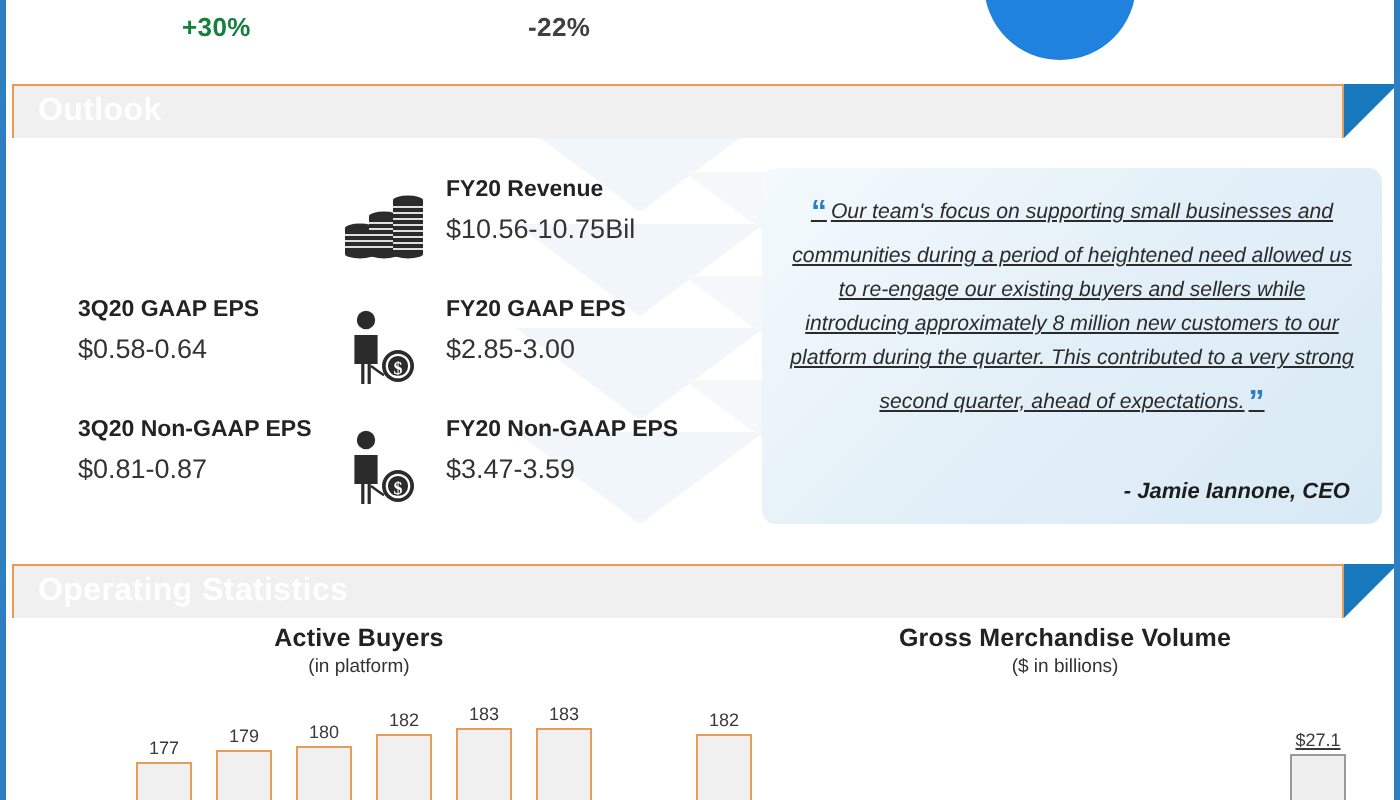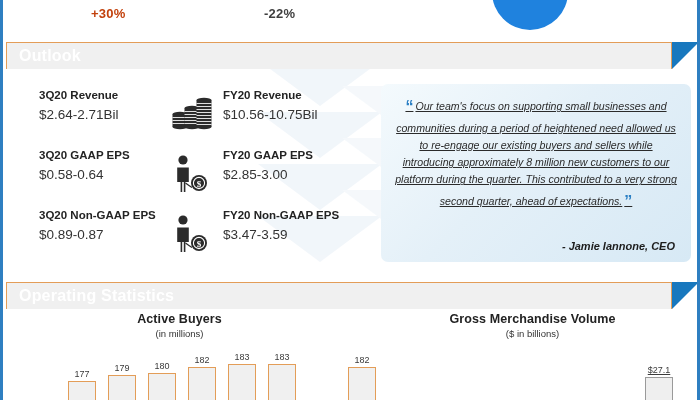--- a/index.html
+++ b/index.html
@@ -32,21 +32,21 @@
   .chev.c2{left:0px;  top:52px;}
   .chev.c3{left:0px;  top:104px;}
   .chev.c4{left:0px;  top:156px;}
   .chev.b1{left:84px; top:26px; border-top-color:#eef4f9;}
   .chev.b2{left:84px; top:78px; border-top-color:#eef4f9;}
   .chev.b3{left:84px; top:130px;border-top-color:#eef4f9;}
 
   
   .topstrip{position:absolute;left:3px;right:3px;top:0;height:38px;background:#fff;}
   .pct{position:absolute;top:6px;font-size:13px;font-weight:bold;letter-spacing:.2px;}
-  .pct.up{left:85px;color:#c2410c;}
+  .pct.up{left:85px;color:#15803d;}
   .pct.down{left:258px;color:#404040;}
   .topcircle{
     position:absolute;left:486px;top:-46px;width:76px;height:76px;
     border-radius:50%;background:#1f82de;
   }
 
   
   .banner{
     position:absolute;left:3px;height:27px;
     background:#1878be;display:flex;align-items:center;
@@ -142,24 +142,20 @@
   <div class="banner" id="bannerOutlook">
     <div class="bar">
       <span class="title">Outlook</span>
     </div>
     <div class="wedge"></div>
   </div>
 
   <div class="outlook">
 
     <div class="orow r1">
-      <div class="ocol left">
-        <div class="olabel">3Q20 Revenue</div>
-        <div class="oval">$2.64-2.71Bil</div>
-      </div>
       <div class="oicon">
         <svg viewBox="0 0 46 42" width="46" height="42" aria-hidden="true">
           <g fill="#2b2b2b">
             <g>
               <ellipse cx="11" cy="22" rx="7.5" ry="2.2"></ellipse>
                 <rect x="3.5" y="22" width="15" height="13"></rect>
               <ellipse cx="11" cy="35" rx="7.5" ry="2.2"></ellipse>
             </g>
             <g fill="#fff" opacity=".85">
               <rect x="3.5" y="25" width="15" height="1"></rect>
@@ -221,21 +217,21 @@
       </div>
       <div class="ocol right">
         <div class="olabel">FY20 GAAP EPS</div>
         <div class="oval">$2.85-3.00</div>
       </div>
     </div>
 
     <div class="orow r3">
       <div class="ocol left">
         <div class="olabel">3Q20 Non-GAAP EPS</div>
-        <div class="oval">$0.89-0.87</div>
+        <div class="oval">$0.81-0.87</div>
       </div>
       <div class="oicon">
         <svg viewBox="0 0 46 42" width="46" height="42" aria-hidden="true">
           <g fill="#2b2b2b">
             <circle cx="14" cy="8" r="4.6"></circle>
             <path d="M8.2 15.5h11.6v14.5h-3.4V40h-1.6V30h-1.6v10h-1.6V30H8.2z"></path>
             <path d="M16.5 31 q4 3 6.5 4.6" stroke="#2b2b2b" stroke-width="1.2" fill="none"></path>
           </g>
           <circle cx="30" cy="31" r="8" fill="#2b2b2b"></circle>
           <circle cx="30" cy="31" r="5.6" fill="none" stroke="#fff" stroke-width="1.1"></circle>
@@ -257,21 +253,21 @@
   <div class="banner" id="bannerOps">
     <div class="bar">
       <span class="title">Operating Statistics</span>
     </div>
     <div class="wedge"></div>
   </div>
 
   <div class="charts">
     <div class="chart" id="chartAB">
       <div class="ctitle">Active Buyers</div>
-      <div class="csub">(in millions)</div>
+      <div class="csub">(in platform)</div>
       <div class="plot" id="plotAB">
           <div class="bar" style="left: 62px; width: 28px; height: 19.25px;"></div>
           <div class="blabel" style="left: 56px; width: 40px; bottom: 21.25px;">177</div>
           <div class="bar" style="left: 102px; width: 28px; height: 24.75px;"></div>
           <div class="blabel" style="left: 96px; width: 40px; bottom: 26.75px; margin-top: 44px;">179</div>
           <div class="bar" style="left: 142px; width: 28px; height: 27.5px;"></div>
           <div class="blabel" style="left: 136px; width: 40px; bottom: 29.5px;">180</div>
           <div class="bar" style="left: 182px; width: 28px; height: 33px;"></div>
           <div class="blabel" style="left: 176px; width: 40px; bottom: 35px;">182</div>
           <div class="bar" style="left: 222px; width: 28px; height: 35.75px;"></div>

